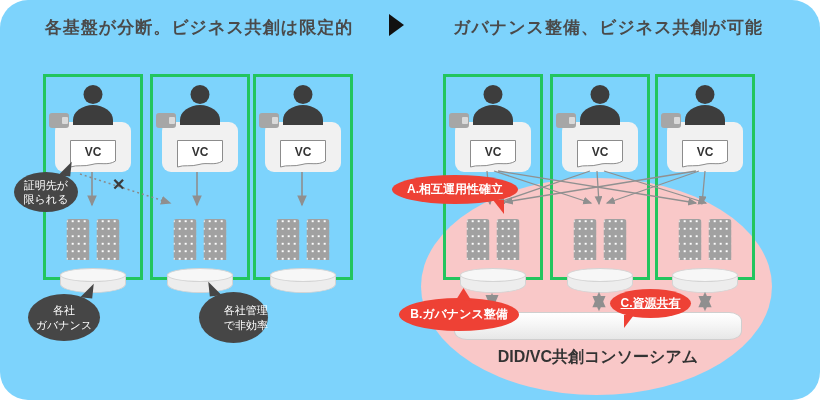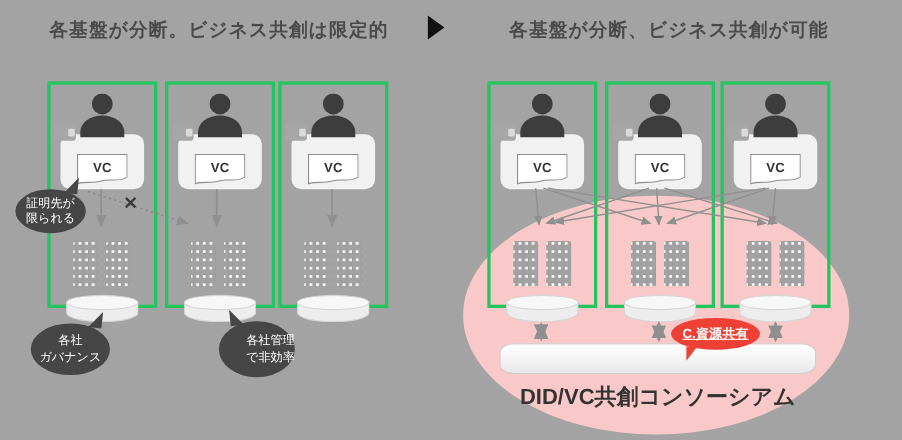--- a/index.html
+++ b/index.html
@@ -1,17 +1,17 @@
 <!DOCTYPE html>
 <html><head>
 <meta charset="utf-8">
 <style>
   html,body{margin:0;padding:0;background:#fff;}
   body{font-family:"Liberation Sans",sans-serif;}
-  #canvas{position:relative;width:820px;height:400px;background:#a3a3a3;overflow:hidden;}
+  #canvas{position:relative;width:820px;height:400px;background:#7dd3fc;overflow:hidden;border-radius:28px;}
 
   
   .title{position:absolute;top:16px;font-size:17px;letter-spacing:1px;color:#4a4a4a;font-weight:600;text-align:center;}
   .title.left{left:18px;width:362px;}
   .title.right{left:438px;width:340px;}
   .sep-triangle{position:absolute;left:389px;top:14px;width:0;height:0;
     border-top:11px solid transparent;border-bottom:11px solid transparent;border-left:15px solid #111;}
 
   
   .panel{position:absolute;top:74px;width:94px;height:200px;border:3px solid #22c55e;z-index:10;}
@@ -33,21 +33,21 @@
   .cylinder .cyl-body{position:absolute;top:6px;left:0;width:64px;height:18px;background:#ededed;
     border:1px solid #d4d4d4;border-top:none;border-radius:0 0 32px 32px / 0 0 9px 9px;}
   .cylinder .cyl-top{position:absolute;top:0;left:0;width:64px;height:12px;background:#f7f7f7;
     border:1px solid #d4d4d4;border-radius:50%;}
 
   
   .pink-zone{position:absolute;left:421px;top:178px;width:351px;height:217px;background:#f9c8c8;border-radius:50%;z-index:2;}
   .shared-bar{position:absolute;left:454px;top:312px;width:286px;height:26px;border:1px solid #cfcfcf;
     border-radius:13px / 9px;background:linear-gradient(180deg,#ffffff 0%,#f7f7f7 40%,#e7e7e7 100%);z-index:9;}
   .consortium-label{position:absolute;left:450px;top:347px;width:296px;text-align:center;
-    font-size:20px;font-weight:bold;color:#333;z-index:30;}
+    font-size:16px;font-weight:bold;color:#333;z-index:30;}
 
   
   .overlay{position:absolute;left:0;top:0;z-index:20;pointer-events:none;}
 
   .cross-mark{position:absolute;left:112px;top:175px;font-size:16px;font-weight:bold;color:#3b3b3b;z-index:22;}
 
   
   .bubble{position:absolute;border-radius:50%;display:flex;align-items:center;justify-content:center;
     text-align:center;white-space:pre-line;z-index:30;}
   .bubble.dark{background:#464646;color:#fff;font-size:11px;line-height:1.3;}
@@ -66,21 +66,21 @@
   .bubble.b-a{left:392px;top:175px;width:126px;height:29px;}
   .bubble.b-b{left:399px;top:298px;width:120px;height:33px;}
   .bubble.b-c{left:610px;top:289px;width:81px;height:29px;text-decoration:underline;}
 </style>
 </head>
 <body>
 
 <div id="canvas">
 
   <div class="title left">各基盤が分断。ビジネス共創は限定的</div>
-  <div class="title right">各基盤が分断、ビジネス共創が可能</div>
+  <div class="title right">ガバナンス整備、ビジネス共創が可能</div>
   <div class="sep-triangle"></div>
 
   <div class="pink-zone"></div>
   <div class="shared-bar"></div>
 
   <div class="panel p1">
     <svg class="person" width="46" height="40" viewBox="0 0 46 40">
       <circle cx="23" cy="9.5" r="9.5" fill="#3d3d3d"></circle>
         <path d="M3,40 L3,35 A20,15 0 0 1 43,35 L43,40 Z" fill="#3d3d3d"></path>
     </svg>
@@ -253,20 +253,28 @@
     <span>各社
 ガバナンス</span>
     <i class="tail tail-ur"></i>
   </div>
   <div class="bubble dark b-ineff">
     <span>各社管理
 で非効率</span>
     <i class="tail tail-ul"></i>
   </div>
 
+  <div class="bubble red b-a">
+    <span>A.相互運用性確立</span>
+    <i class="tail tail-dr"></i>
+  </div>
+  <div class="bubble red b-b">
+    <span>B.ガバナンス整備</span>
+    <i class="tail tail-up"></i>
+  </div>
   <div class="bubble red b-c">
     <span>C.資源共有</span>
     <i class="tail tail-dl"></i>
   </div>
 
   <div class="consortium-label">DID/VC共創コンソーシアム</div>
 
 </div>
 
 </body></html>

